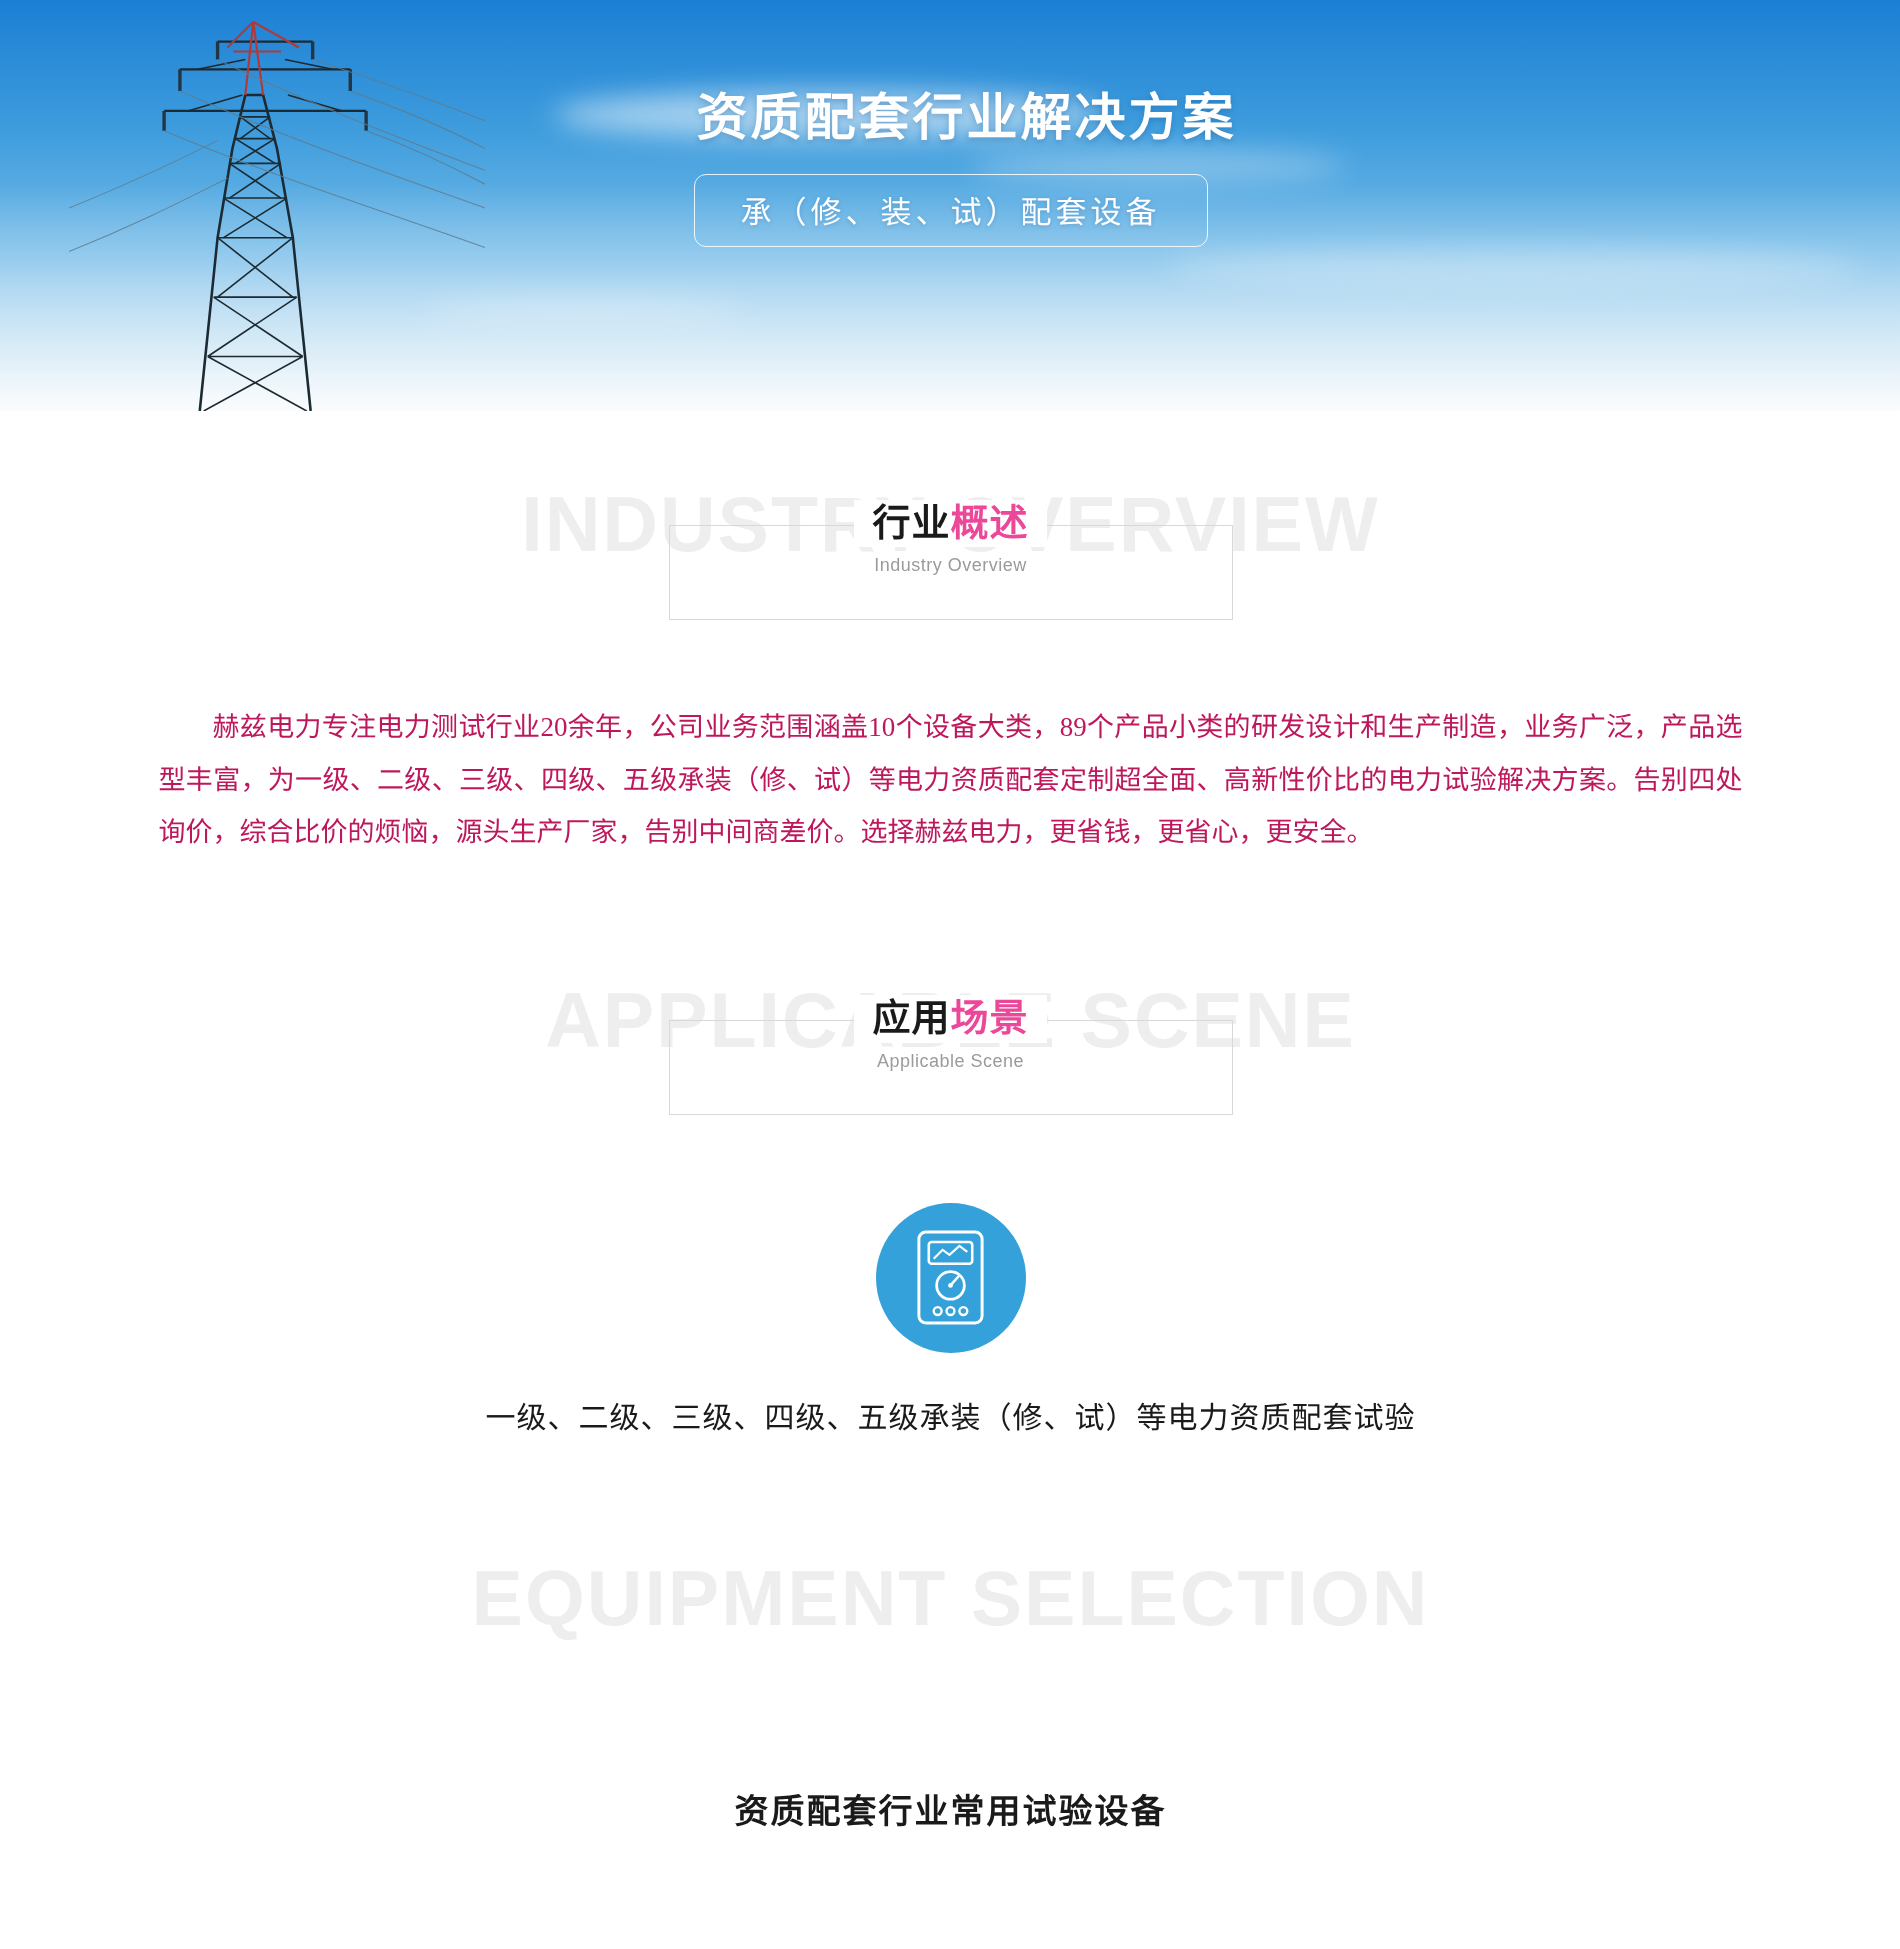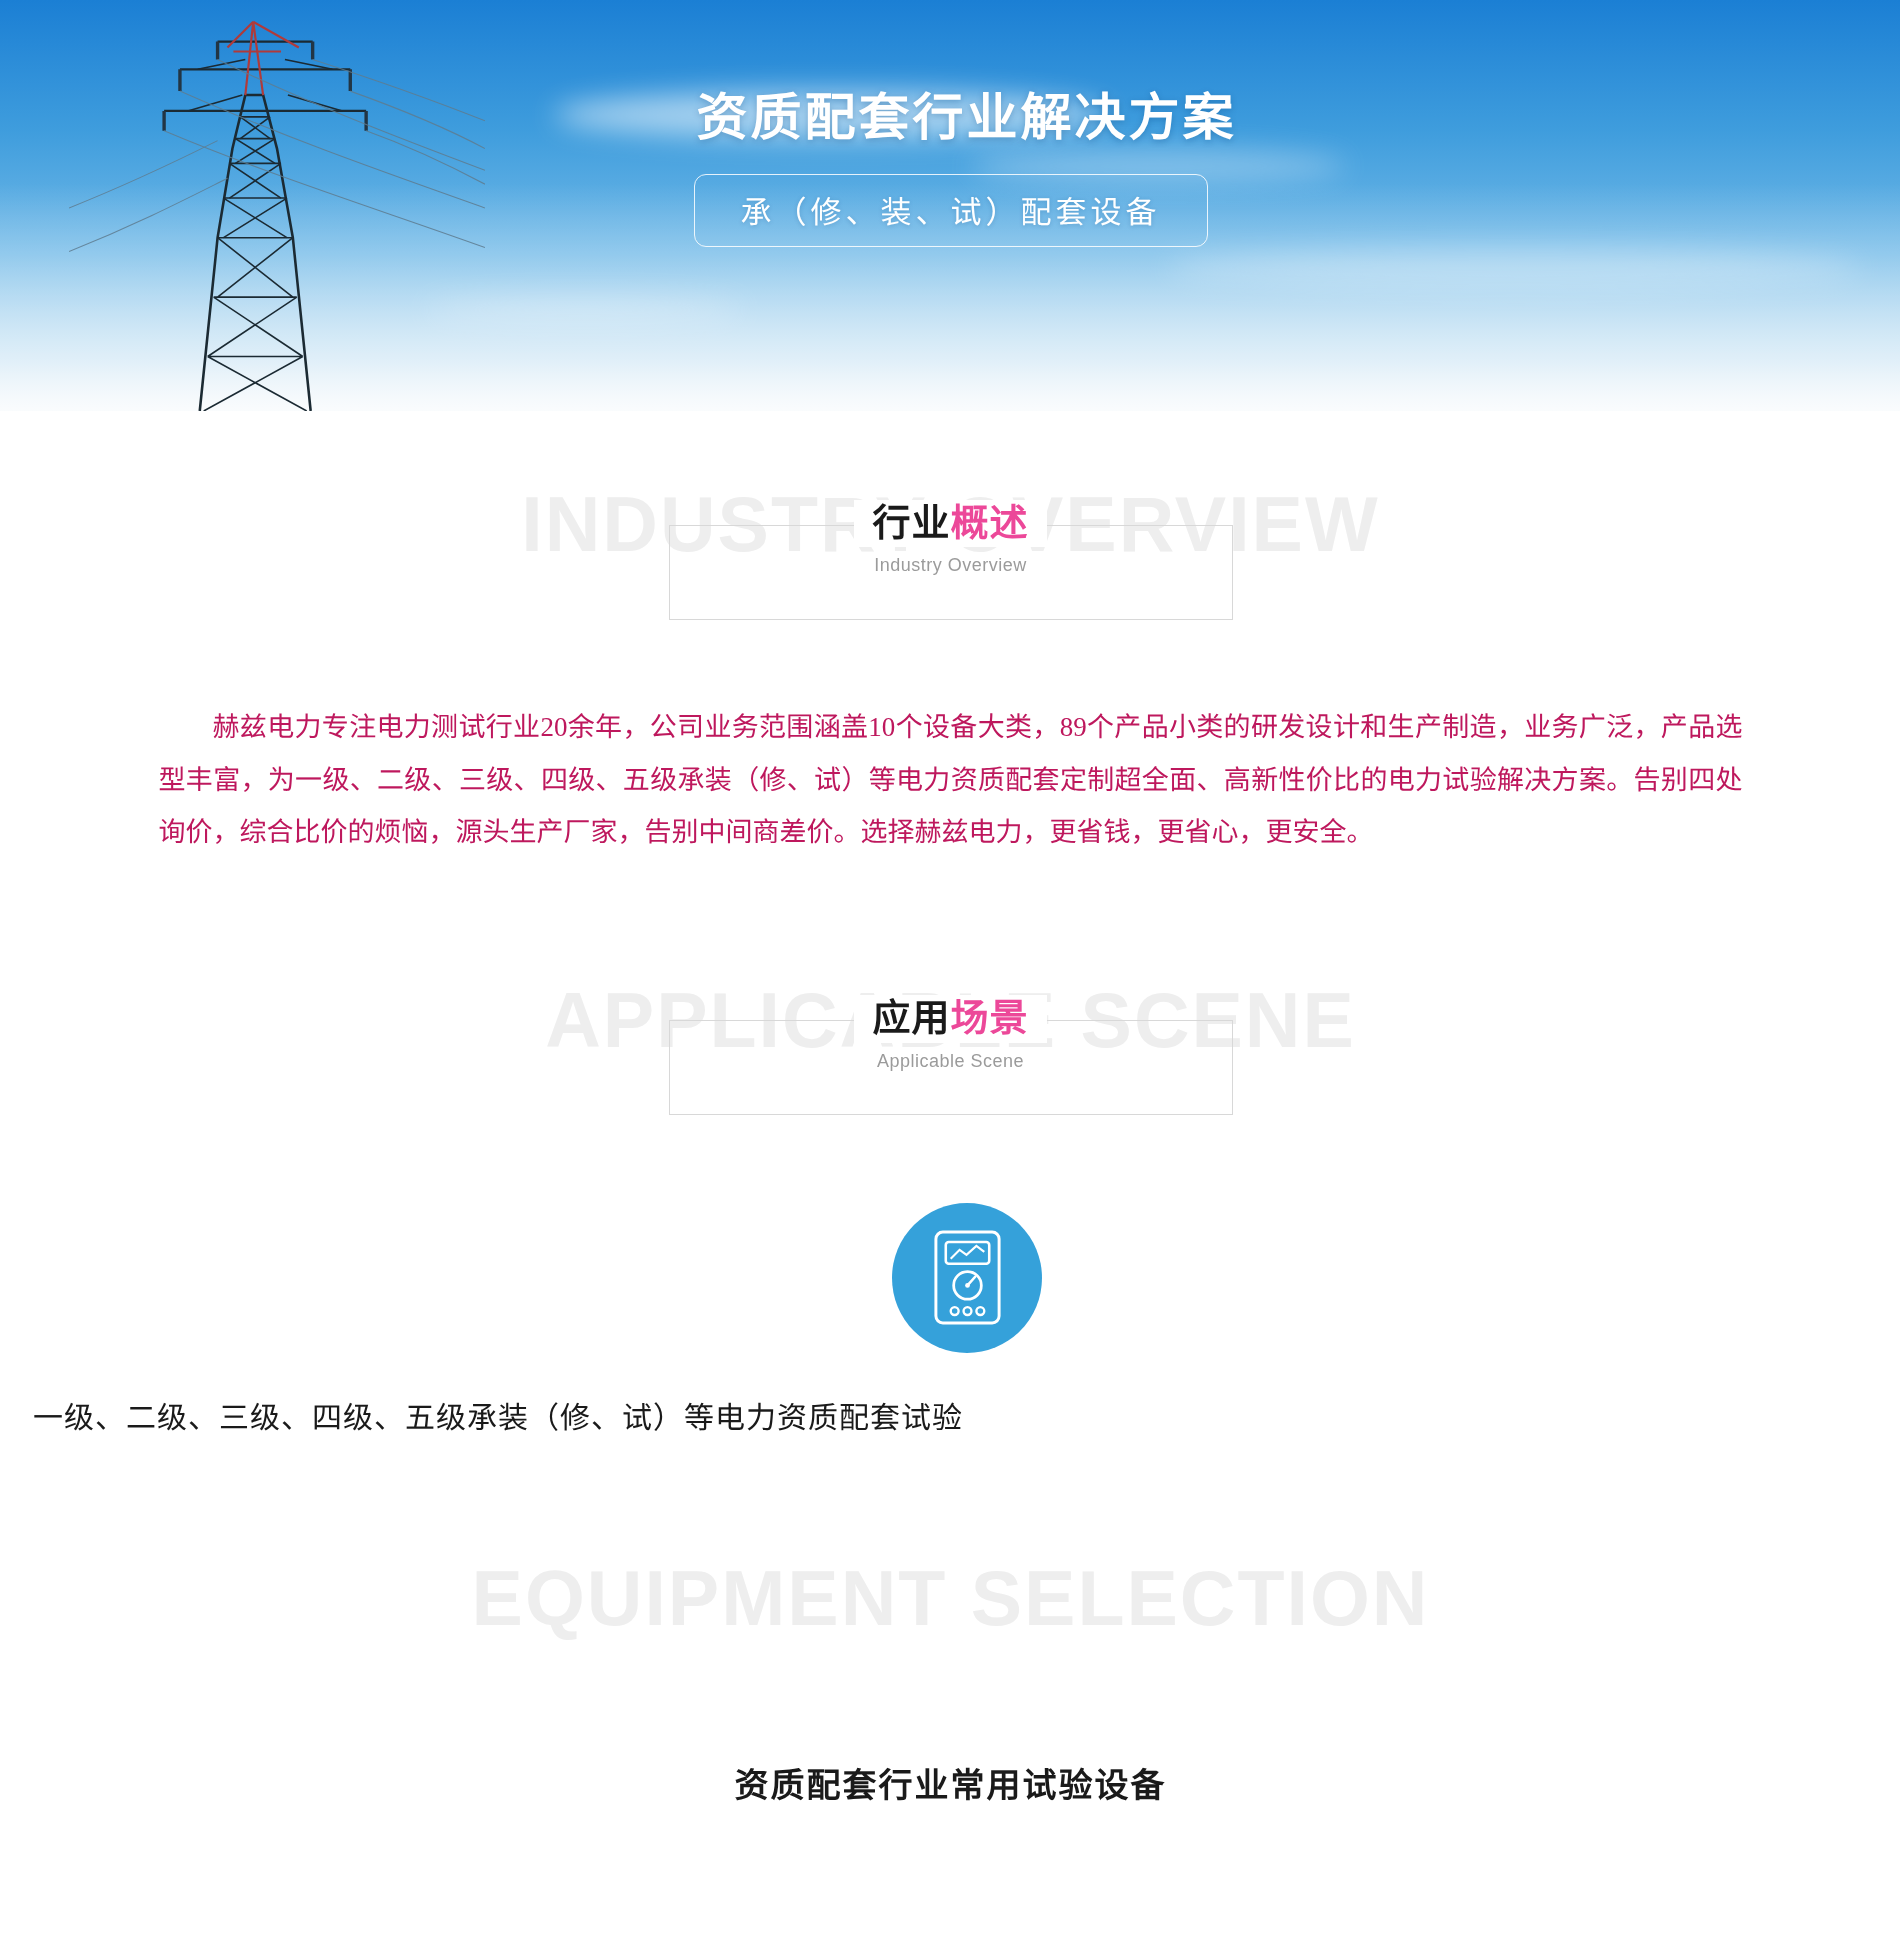--- a/index.html
+++ b/index.html
@@ -149,21 +149,21 @@
     line-height: 1.95;
     color: #be185d;
     text-align: justify;
     font-family: "Liberation Serif", "DejaVu Serif", serif;
   }
   .overview-body p { text-indent: 2em; }
 
   
   .scene-wrap {
     margin-top: 69px;
-    padding-left: 33px;
+    text-align: center;
   }
   .scene-icon {
     width: 150px;
     height: 150px;
     border-radius: 50%;
     background: #35a1da;
     margin: 0 auto;
     display: flex;
     align-items: center;
     justify-content: center;
@@ -171,21 +171,21 @@
   .scene-icon svg { display: block; }
   .scene-caption {
     margin-top: 40px;
     font-size: 30px;
     color: #1a1a1a;
     letter-spacing: 1px;
   }
 
   
   .equip-sub {
-    margin-top: 46px;
+    margin-top: 72px;
     text-align: center;
     font-size: 34px;
     font-weight: bold;
     color: #1a1a1a;
     letter-spacing: 2px;
   }
 
   .spacer-bottom { height: 119px; }
 
   .gap-lg { height: 107px; }

